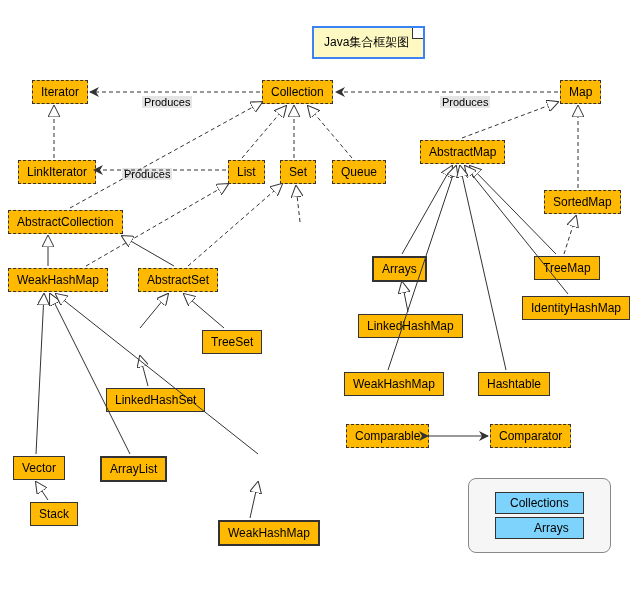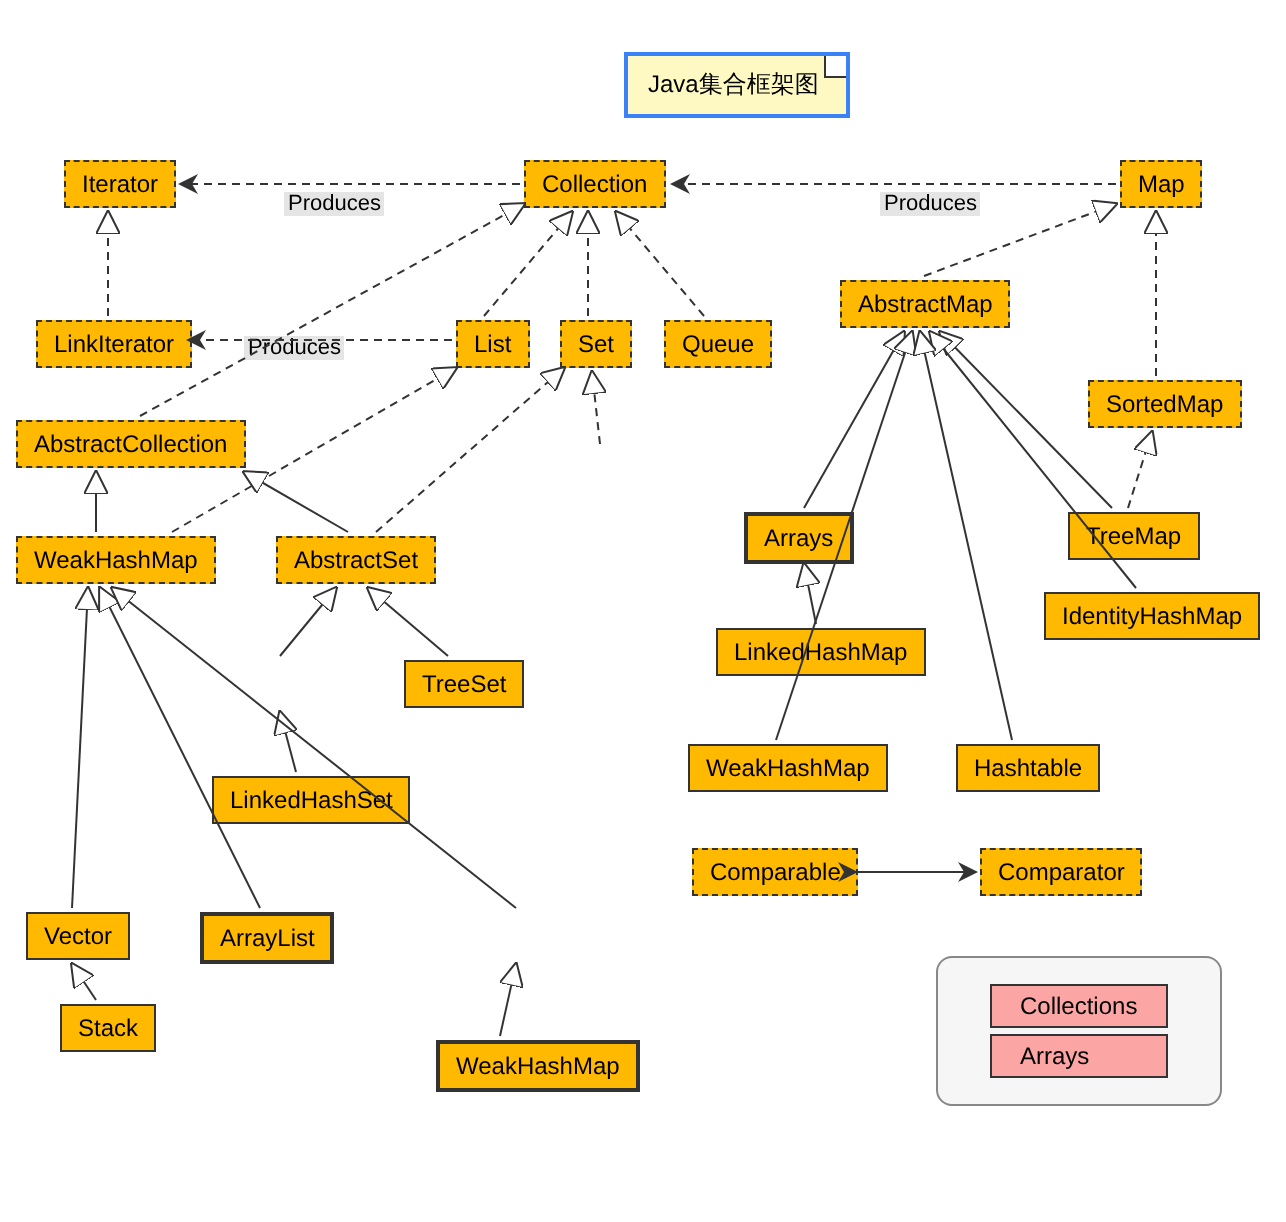--- a/index.html
+++ b/index.html
@@ -4,21 +4,21 @@
 <style>
 html,body{margin:0;padding:0;font-family:Arial,sans-serif;font-size:12px;background:#fff}
 .canvas{position:relative;width:643px;height:611px;background:#fff}
 .box{position:absolute;background:#ffb900;border:1px solid #333;padding:4px 8px;text-align:right;white-space:nowrap}
 .box.dashed{border-style:dashed}
 .box.bold{border-width:2px}
 .label{position:absolute;font-size:11px;background:#e5e5e5;padding:0 2px}
 .note{position:absolute;background:#fef9c3;border:2px solid #3b82f6;padding:6px 14px 6px 10px}
 .note:after{content:"";position:absolute;right:0;top:0;width:10px;height:10px;border-left:1px solid #333;border-bottom:1px solid #333;background:#fff}
 .legend{position:absolute;border:1px solid #888;border-radius:8px;padding:10px 26px;background:#f6f6f6}
-.legend .lb{background:#fca5a5;border:1px solid #333;padding:3px 14px;margin:3px 0;text-align:left}
+.legend .lb{background:#7dd3fc;border:1px solid #333;padding:3px 14px;margin:3px 0;text-align:right}
 svg{position:absolute;top:0;left:0;pointer-events:none}
 </style>
 </head>
 <body>
 
 <div class="canvas">
 
 <div class="note" style="left:312px;top:26px">
   <span>Java集合框架图</span>
 </div>

